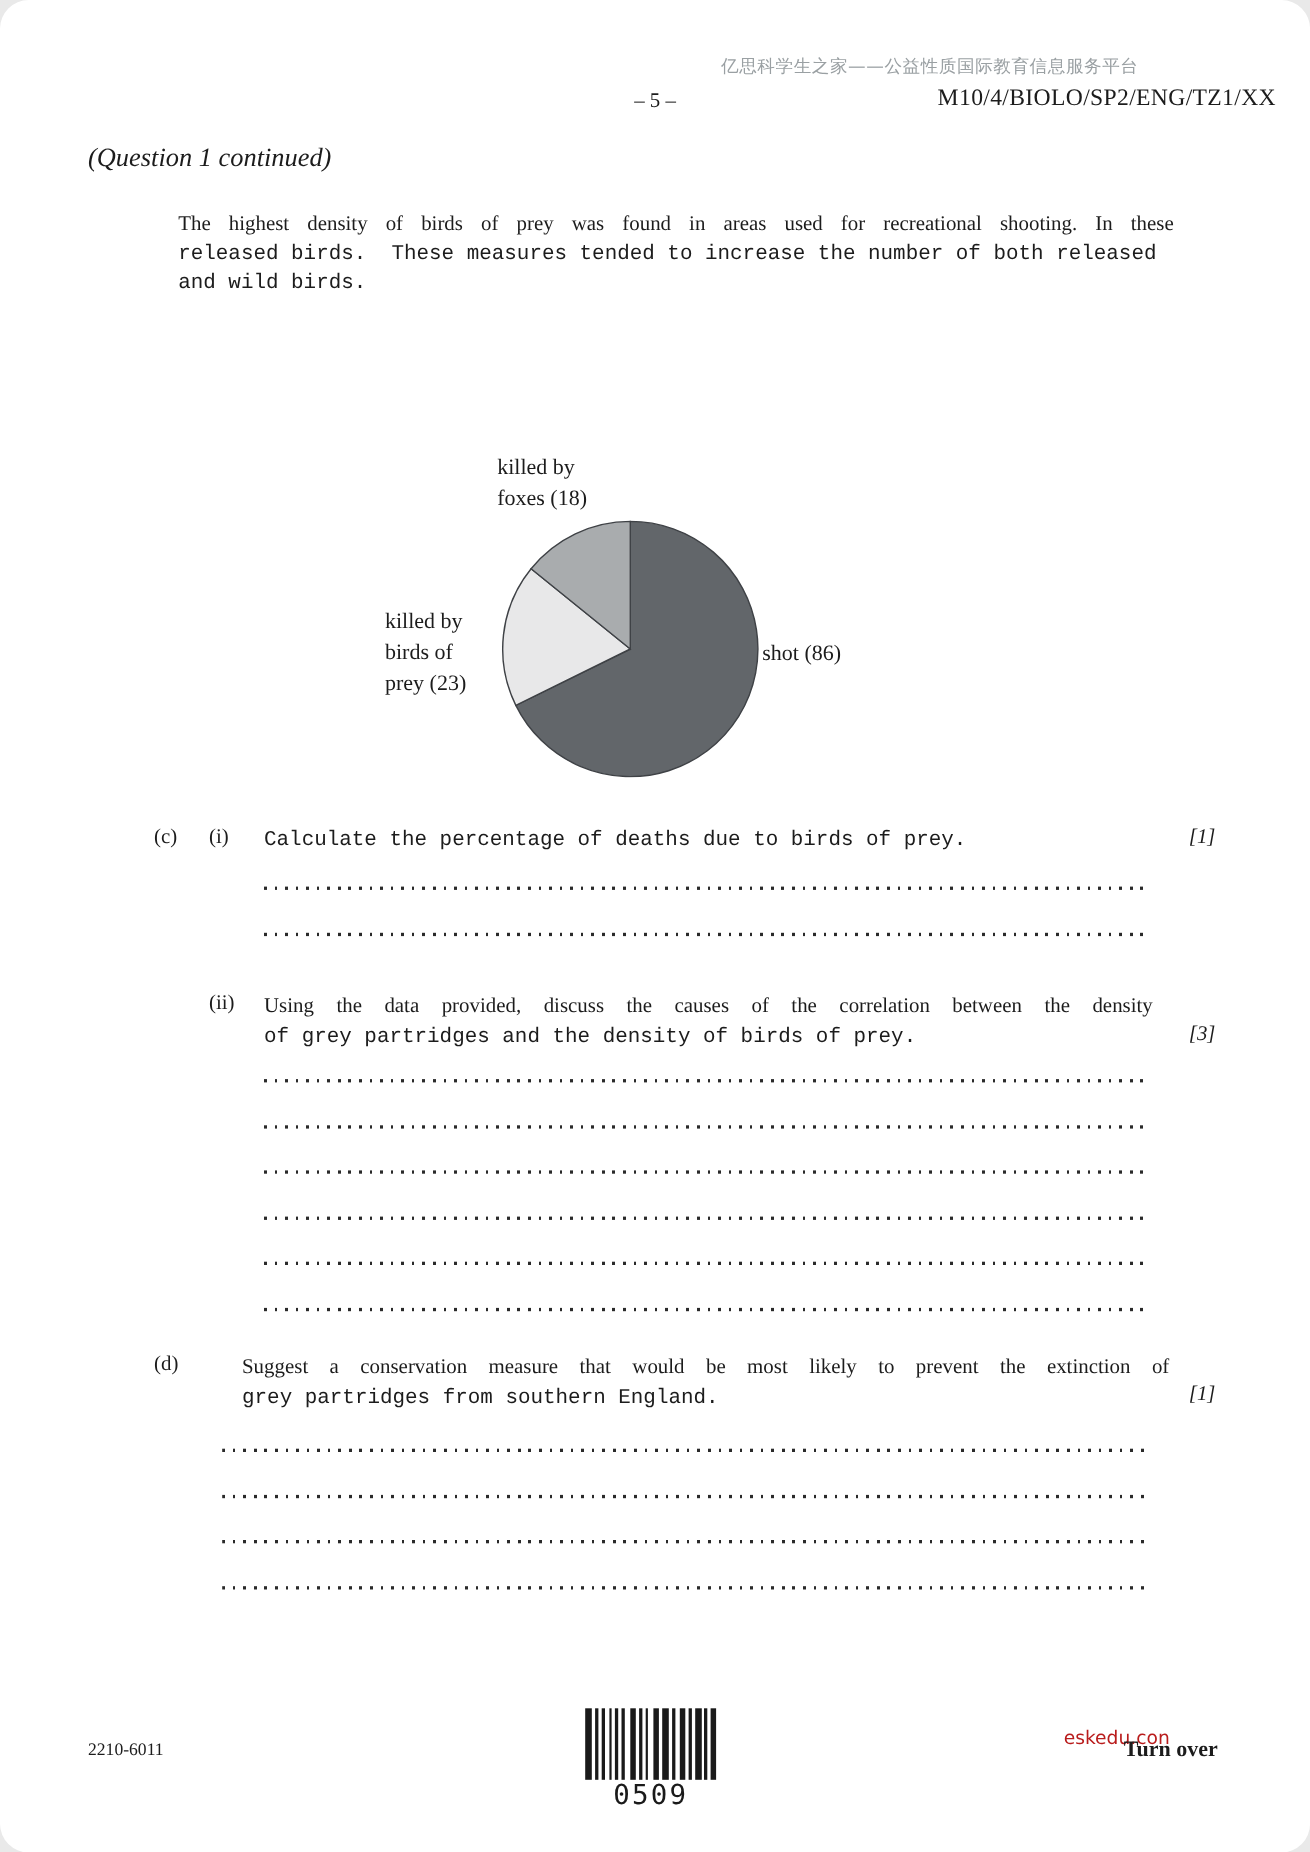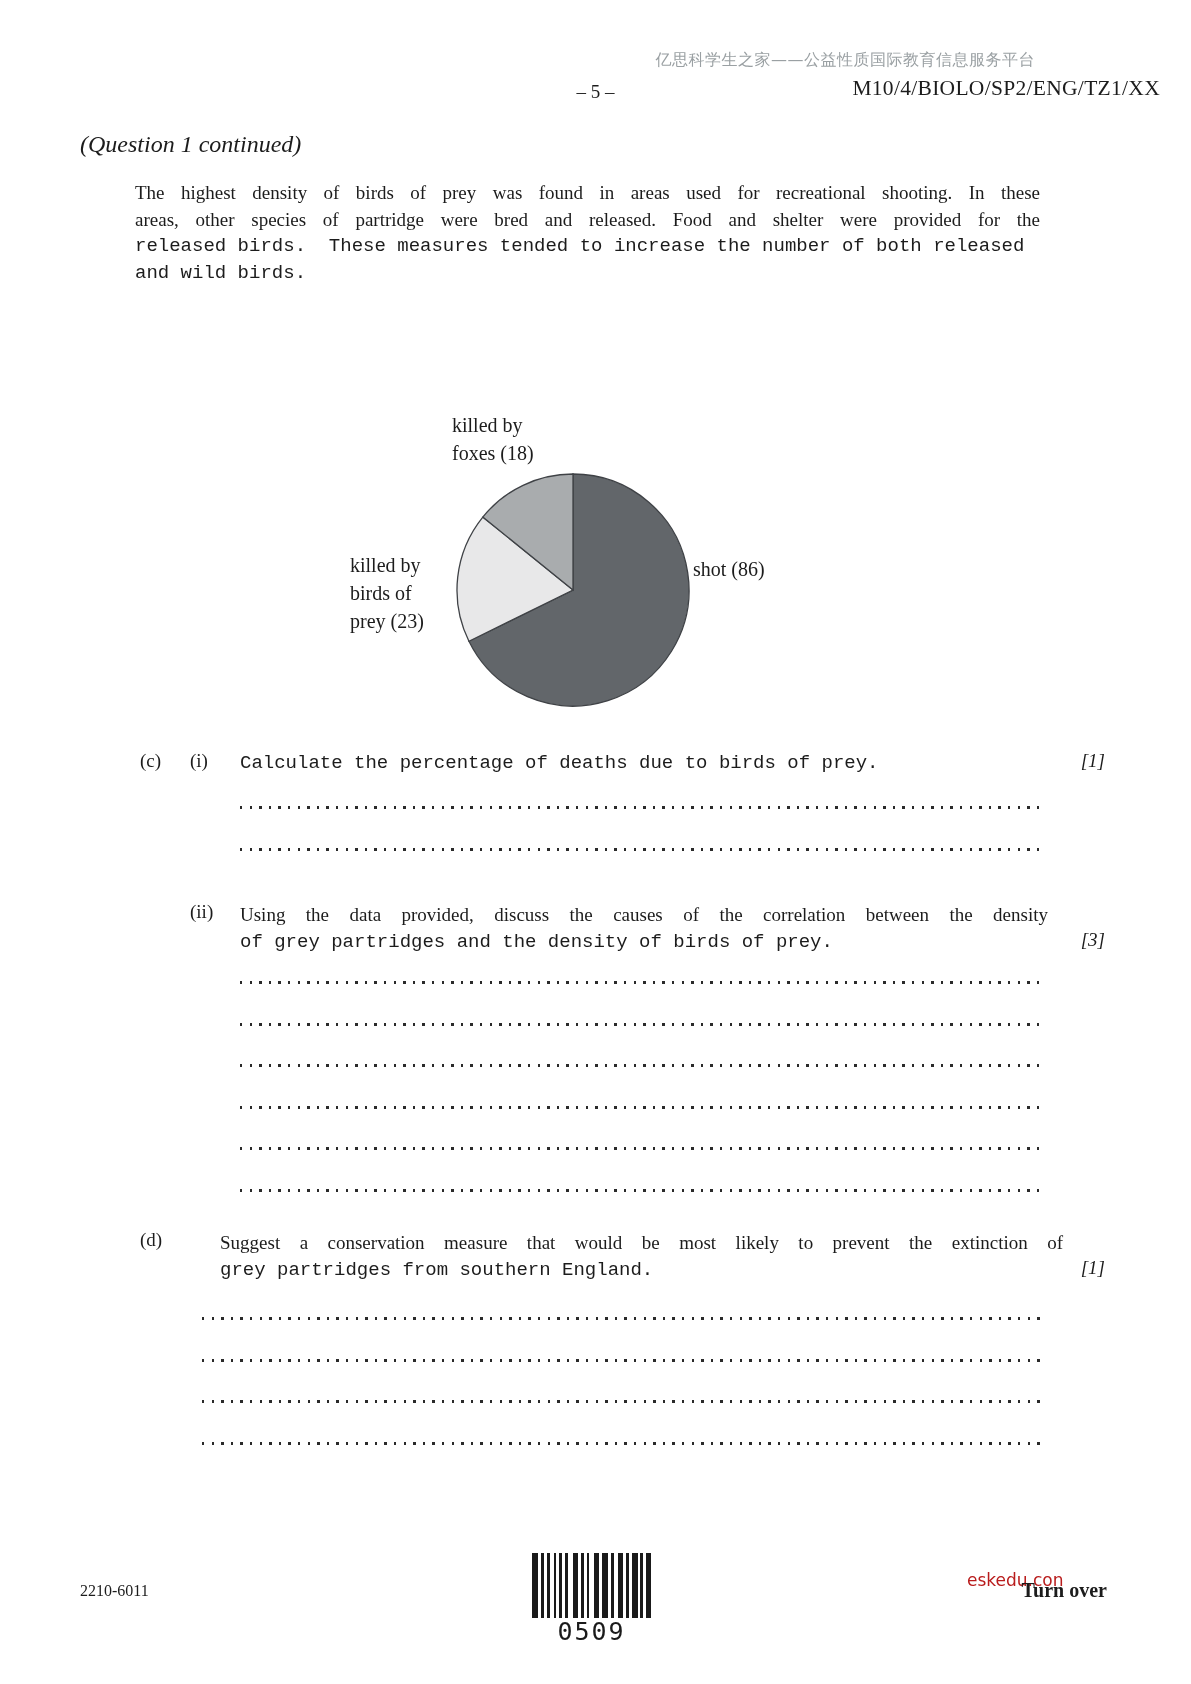--- a/index.html
+++ b/index.html
@@ -1,39 +1,40 @@
 <!DOCTYPE html>
 <html><head>
 <meta charset="utf-8">
 <style>
   html,body{margin:0;padding:0;background:#e9e9e9;}
   #page{
     position:relative;width:1191px;height:1684px;background:#ffffff;
     font-family:"Liberation Serif",serif;color:#1c1c1c;overflow:hidden;
     margin:0 auto;
+    border-radius:26px;
   }
   .abs{position:absolute;}
   
   .cn-watermark{top:50px;right:156px;font-size:16px;color:#9aa0a3;font-family:"DejaVu Sans",sans-serif;letter-spacing:.5px;}
   .page-num{top:81px;left:0;width:1191px;text-align:center;font-size:19px;}
   .exam-code{top:76px;right:31px;font-size:21.5px;letter-spacing:.3px;}
   .continued{top:131px;left:80px;font-size:24px;font-style:italic;}
   
   .para{left:135px;width:905px;font-size:19px;line-height:27px;}
-  #para1{top:179px;}
+  #para1{top:190px;margin-left:27px;}
   #para2{top:287px;}
   .tline{white-space:normal;}
   .stretch{text-align:justify;text-align-last:justify;}
   .lastline{white-space:pre-wrap;font-family:Liberation Mono, monospace;}
   
   #pie-wrap{top:473px;left:456px;width:234px;height:234px;}
   .pie-label{font-size:20px;line-height:28px;white-space:pre-line;}
   #label-foxes{top:411px;left:452px;}
   #label-birds{top:551px;left:350px;}
-  #label-shot{top:555px;left:693px;}
+  #label-shot{top:580px;left:693px;}
   
   .qnum{font-size:19px;}
   .qtext{font-size:19px;line-height:27.5px;}
   .marks{font-size:19px;font-style:italic;right:86px;}
   .dots{display:flex;flex-direction:column;gap:38.5px;}
   .dotrow{height:3px;background:repeating-linear-gradient(to right,#2a2a2a 0 2.4px,transparent 2.4px 9.6px);}
   
   .doc-code{left:80px;top:1582px;font-size:16px;text-align:center;}
   #barcode{left:532px;top:1553px;height:65px;display:flex;align-items:stretch;}
   #barcode .bar{background:#1a1a1a;height:65px;}
@@ -47,21 +48,20 @@
 
 <div id="page">
 
   <div class="abs cn-watermark">亿思科学生之家——公益性质国际教育信息服务平台</div>
   <div class="abs page-num">– 5 –</div>
   <div class="abs exam-code">M10/4/BIOLO/SP2/ENG/TZ1/XX</div>
   <div class="abs continued">(Question 1 continued)</div>
 
   <div id="para1" class="abs para">
       <div class="tline stretch">The highest density of birds of prey was found in areas used for recreational shooting.  In these</div>
-      <div class="tline stretch">areas, other species of partridge were bred and released.  Food and shelter were provided for the</div>
       <div class="tline lastline">released birds.  These measures tended to increase the number of both released and wild birds.</div>
     </div>
 
   <div id="pie-wrap" class="abs">
     <svg id="pie-svg" width="234" height="234" viewBox="0 0 234 234">
         <path d="M 117 117 L 117.00 1.00 A 116 116 0 1 1 12.94 168.25 Z" fill="#62666a" stroke="#3f4246" stroke-width="1.3"></path>
         <path d="M 117 117 L 12.94 168.25 A 116 116 0 0 1 26.82 44.04 Z" fill="#e8e8e9" stroke="#3f4246" stroke-width="1.3"></path>
         <path d="M 117 117 L 26.82 44.04 A 116 116 0 0 1 117.00 1.00 Z" fill="#a9acae" stroke="#3f4246" stroke-width="1.3"></path>
       </svg>
   </div>

